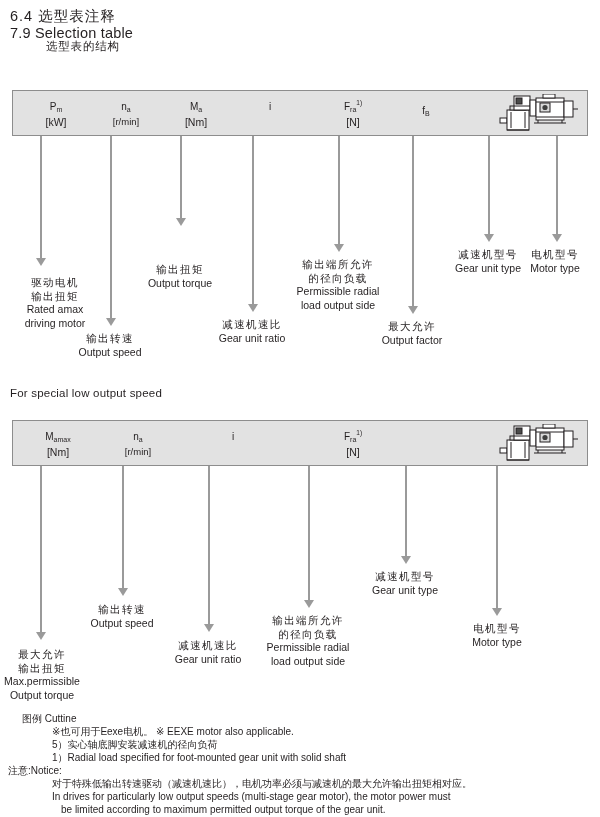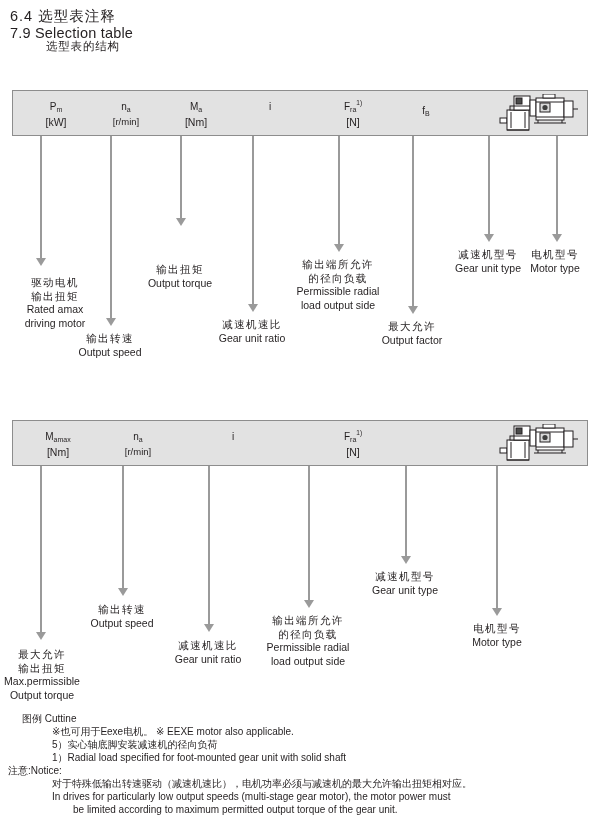--- a/index.html
+++ b/index.html
@@ -247,20 +247,21 @@
   <div class="cn">减速机型号</div>
   <div>Gear unit type</div>
 </div>
 
 <div class="callout" style="left:510px; top:248px; width:90px;">
   <div class="cn">电机型号</div>
   <div>Motor type</div>
 </div>
 
 <div class="sub-head" style="top:386px;">
+  <div>For special low output speed</div>
 </div>
 
 <div class="band" style="left:12px; top:420px; width:576px; height:46px;">
 
   <div class="cell" style="left:5px; top:9px; width:80px;">
     <span>M</span><sub>amax</sub>
     <span class="unit brk">[Nm]</span>
   </div>
 
   <div class="cell" style="left:90px; top:9px; width:70px;">
@@ -359,13 +360,13 @@
 </div>
 
 <div class="foot" style="left:22px; top:712px;">图例 Cuttine</div>
 <div class="foot cn" style="left:52px; top:725px;">※也可用于Eexe电机。  ※ EEXE motor also applicable.</div>
 <div class="foot cn" style="left:52px; top:738px;">5）实心轴底脚安装减速机的径向负荷</div>
 <div class="foot" style="left:52px; top:751px;">1）Radial load specified for foot-mounted gear unit with solid shaft</div>
 
 <div class="foot cn" style="left:8px; top:764px;">注意:Notice:</div>
 <div class="foot cn" style="left:52px; top:777px;">对于特殊低输出转速驱动（减速机速比），电机功率必须与减速机的最大允许输出扭矩相对应。</div>
 <div class="foot" style="left:52px; top:790px;">In drives for particularly low output speeds (multi-stage gear motor), the motor power must</div>
-<div class="foot" style="left:64px; top:803px;padding-left:9px;">be limited according to maximum permitted output torque of the gear unit.</div>
+<div class="foot" style="left:52px; top:803px;padding-left:9px;">be limited according to maximum permitted output torque of the gear unit.</div>
 
 </body></html>

